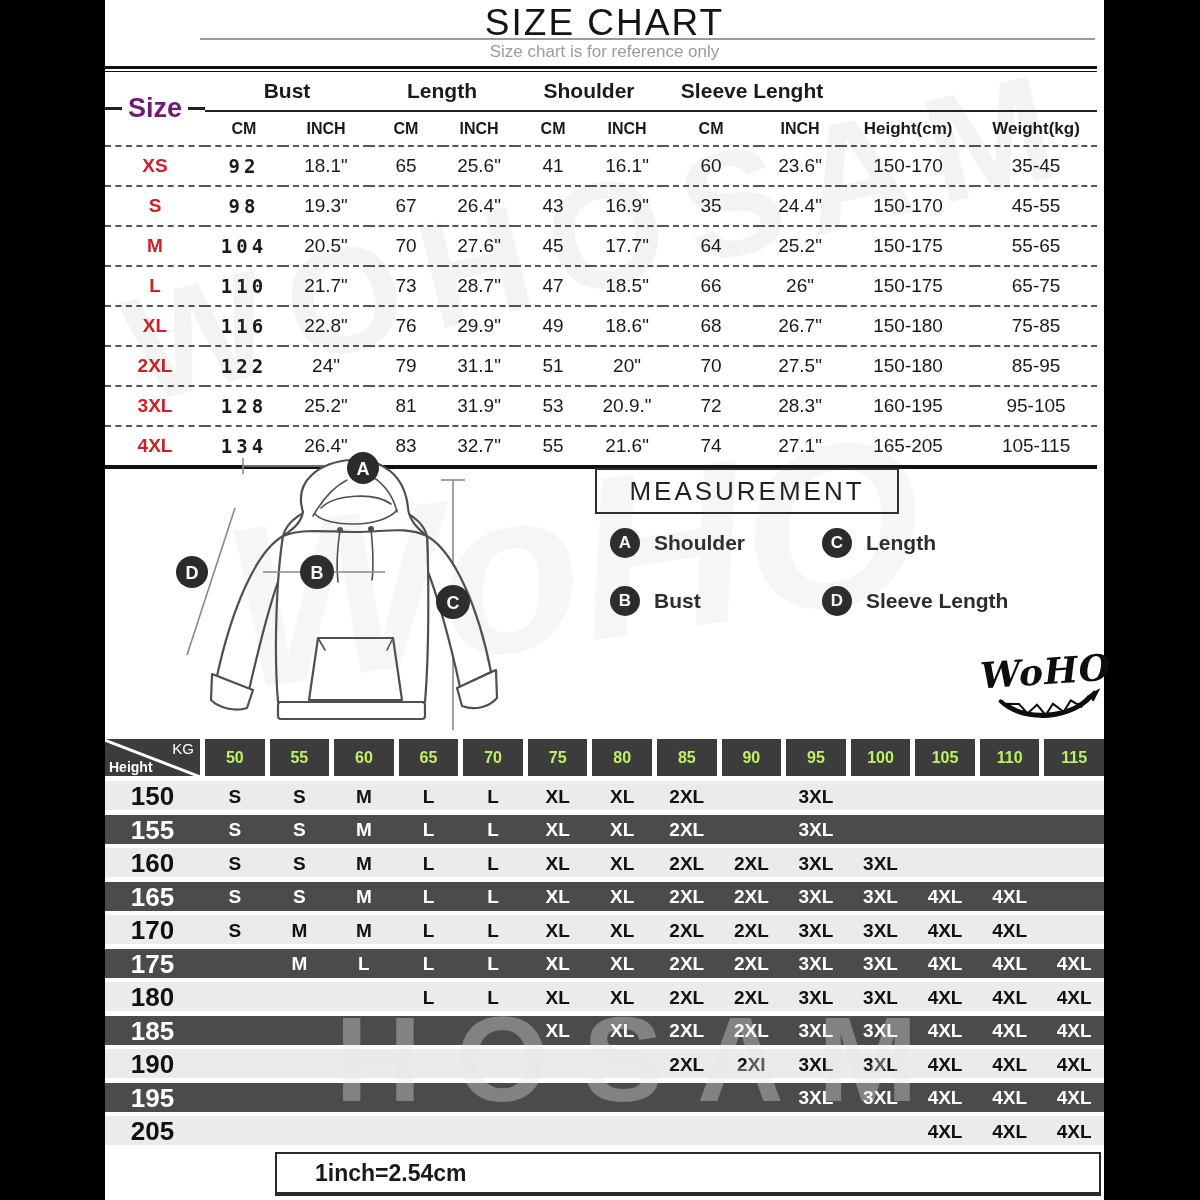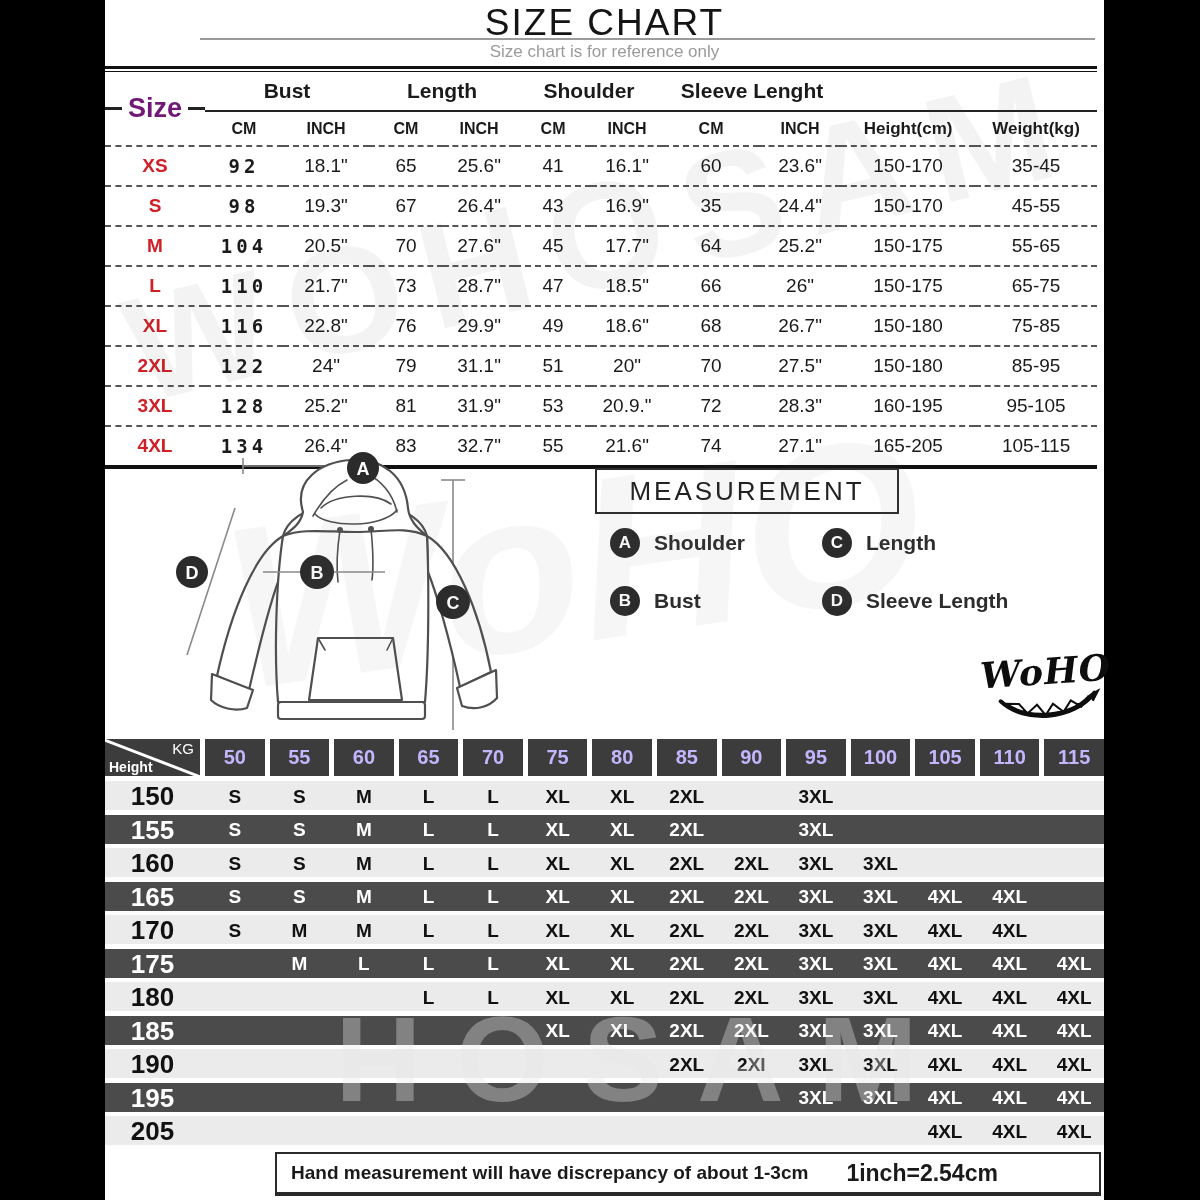--- a/index.html
+++ b/index.html
@@ -53,21 +53,21 @@
   #legend-b{left:505px;top:586px;} #legend-d{left:717px;top:586px;}
 
   
   #logo{position:absolute;left:872px;top:650px;width:140px;text-align:center;transform:rotate(-4deg);z-index:2;}
   #logo .logo-text{font-family:"DejaVu Serif",serif;font-style:italic;font-weight:bold;font-size:36px;color:#0d0d0d;letter-spacing:1px;}
 
   
   #matrix{position:absolute;left:0;top:739px;width:999px;z-index:2;}
   .mrow{display:grid;grid-template-columns:95px repeat(14,1fr);column-gap:5px;align-items:stretch;}
   .mhead{height:37px;margin-bottom:5px;}
-  .mhead .hcell{background:#3c3c3c;color:#c4b5fd;font-weight:bold;font-size:20px;
+  .mhead .hcell{background:#3c3c3c;color:#bef264;font-weight:bold;font-size:16px;
     display:flex;align-items:center;justify-content:center;}
   .corner{position:relative;background:#3c3c3c;color:#fff;overflow:hidden;}
   .corner .diag{position:absolute;left:-20%;top:48%;width:140%;height:3px;background:#fff;transform:rotate(21deg);}
   .corner .kg{position:absolute;right:6px;top:1px;font-weight:normal;font-size:15px;}
   .corner .hgt{position:absolute;left:4px;bottom:1px;font-weight:bold;font-size:14px;}
   .body-row{height:29px;margin-bottom:4.5px;}
   .body-row.light{background:#ebebeb;color:#111;}
   .body-row.dark{background:#4b4b4b;color:#fff;}
   .body-row .lcell{display:flex;align-items:center;justify-content:center;font-weight:bold;font-size:26px;}
   .body-row .vcell{display:flex;align-items:center;justify-content:center;font-weight:bold;font-size:19px;}
@@ -528,18 +528,17 @@
             <div class="vcell"></div>
             <div class="vcell"></div>
             <div class="vcell">4XL</div>
             <div class="vcell">4XL</div>
             <div class="vcell">4XL</div>
           </div>
         </div>
     </div>
 
     <div id="footer-box">
-      <span class="note">Hand measurement will have discrepancy of about  1-3cm</span>
       <span class="conv">1inch=2.54cm</span>
     </div>
 
   </div>
 </div>
 
 </body></html>

